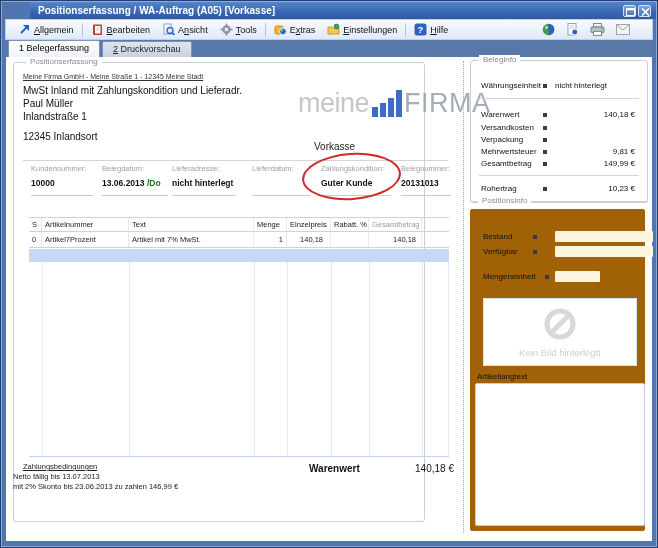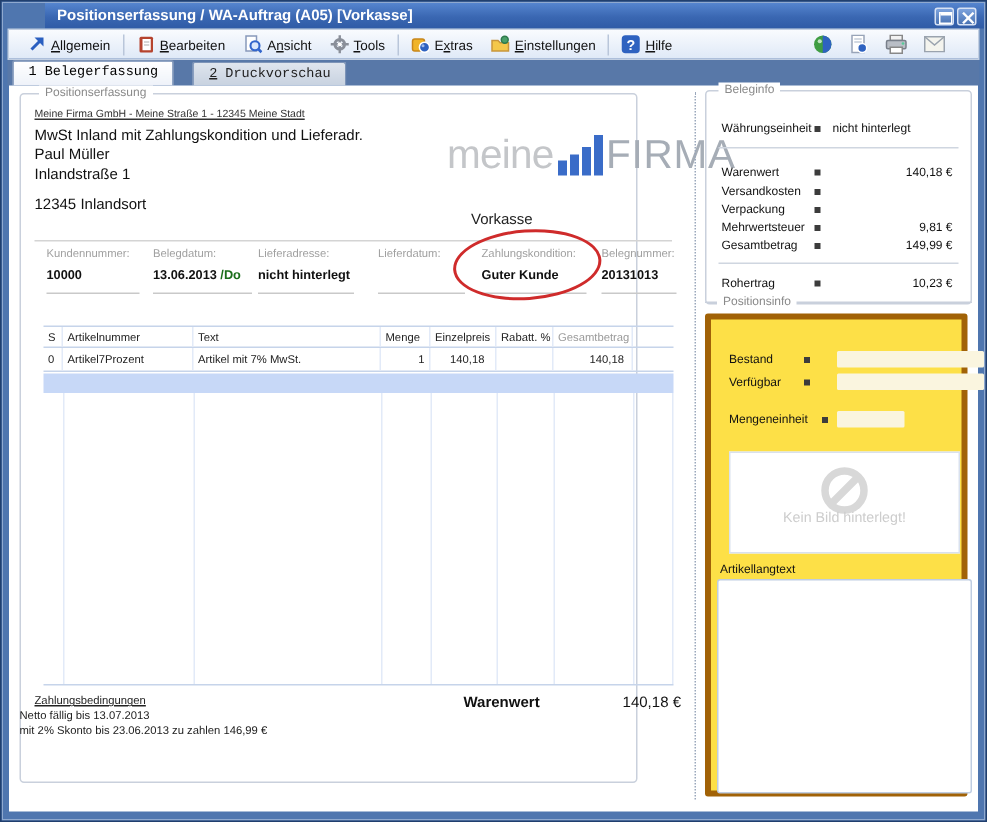--- a/index.html
+++ b/index.html
@@ -26,23 +26,23 @@
     display:flex; align-items:center; padding:0 22px 0 6px; font-size:9px; color:#111; }
   .menu-item { display:flex; align-items:center; gap:3px; padding:0 6px; height:17px; cursor:default;justify-content:space-between; }
   .menu-item u { text-decoration:underline; }
   .msep { width:1px; height:14px; background:#b9c6da; margin:0 2px; }
   .mi { flex:0 0 auto; }
   .tb-icons { margin-left:auto; display:flex; gap:11px; align-items:center; }
 
   
   .tabstrip { position:absolute; left:4px; right:4px; top:39px; height:17px;
     background:#5878a8; display:flex; align-items:flex-end; padding-left:3px; font-size:9px; }
-  .tab { height:16px; line-height:15px; padding:0 10px; margin-right:12px;
+  .tab { height:16px; line-height:15px; padding:0 10px; margin-right:2px;
     border:1px solid #7d94b8; border-bottom:none; border-radius:2px 2px 0 0;
-    background:linear-gradient(#dfe5ee,#c8d2e0); color:#222;font-family:Liberation Mono, monospace; }
+    background:linear-gradient(#dfe5ee,#c8d2e0); color:#222; }
   .tab.active { height:17px; background:linear-gradient(#ffffff,#eef2f9); color:#000; }
   .tab u { text-decoration:underline; }
 
   
   .content { position:absolute; left:5px; right:5px; top:56px; bottom:6px; background:#fff; }
 
   .groupbox { position:absolute; border:1px solid #c9d0dc; border-radius:3px; }
   .gb-label { position:absolute; top:-6px; left:12px; background:#fff; padding:0 4px;
     font-size:8px; color:#7d8档4a8a8a; color:#8a8a8a; }
 
@@ -99,29 +99,29 @@
   .bi-row { position:absolute; left:10px; right:8px; height:11px; font-size:8px; color:#111; }
   .bi-label { position:absolute; left:0; top:0; }
   .bi-bullet { position:absolute; left:62px; top:3px; width:4px; height:4px; background:#3c3c3c; }
   .bi-value { position:absolute; right:4px; top:0; }
   .bi-value.left { right:auto; left:74px; }
   .bi-sep { position:absolute; left:8px; right:8px; height:1px; background:#cfd6e0; }
 
   .pi-head { position:absolute; left:464px; top:144px; width:178px; border-top:1px solid #c9d0dc; }
   .pi-head .gb-label { top:-6px; left:8px; }
   .panel { position:absolute; left:464px; top:152px; width:175px; height:322px;
-    background:#fde047; border:4px solid #a16207; border-radius:2px; }
+    background:#a16207; border:1px solid #a16207; border-radius:2px; }
   .pi-row { position:absolute; left:12px; font-size:8px; color:#111; height:11px; }
   .pi-bullet { position:absolute; left:50px; top:3px; width:4px; height:4px; background:#3c3c3c; }
   .pi-field { position:absolute; left:72px; top:-1px; height:11px; background:#faf5df; border-radius:1px; }
   .wide { width:98px; } .narrow { width:45px; }
 
   .imgbox { position:absolute; left:12px; top:88px; width:154px; height:68px;
     background:#fff; border:1px solid #d9e1ee; text-align:center; }
-  .noimg-caption { position:absolute; left:0; right:0; top:38px; font-size:9.5px; color:#cdcdcd; }
+  .noimg-caption { position:absolute; left:0; right:0; top:48px; font-size:9.5px; color:#cdcdcd; }
   .imgbox svg { margin-top:7px; }
 
   .lt-label { position:absolute; left:6px; top:162px; font-size:8px; color:#111; }
   .lt-box { position:absolute; left:4px; top:173px; width:170px; height:143px;
     background:#fff; border:1px solid #bfcde2; border-radius:2px; }
 </style>
 </head>
 <body>
 
 <div class="window">

